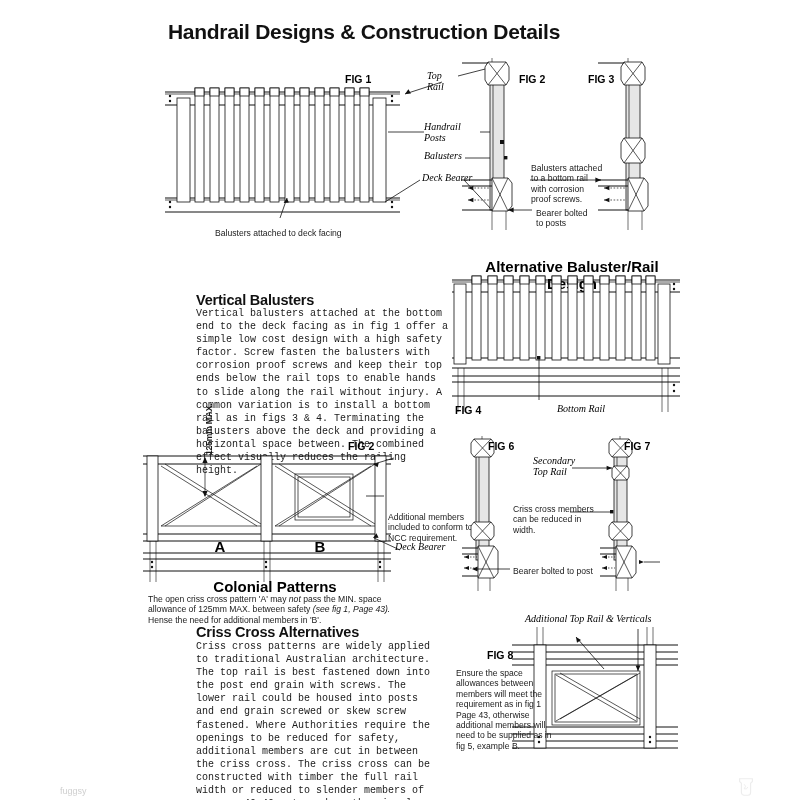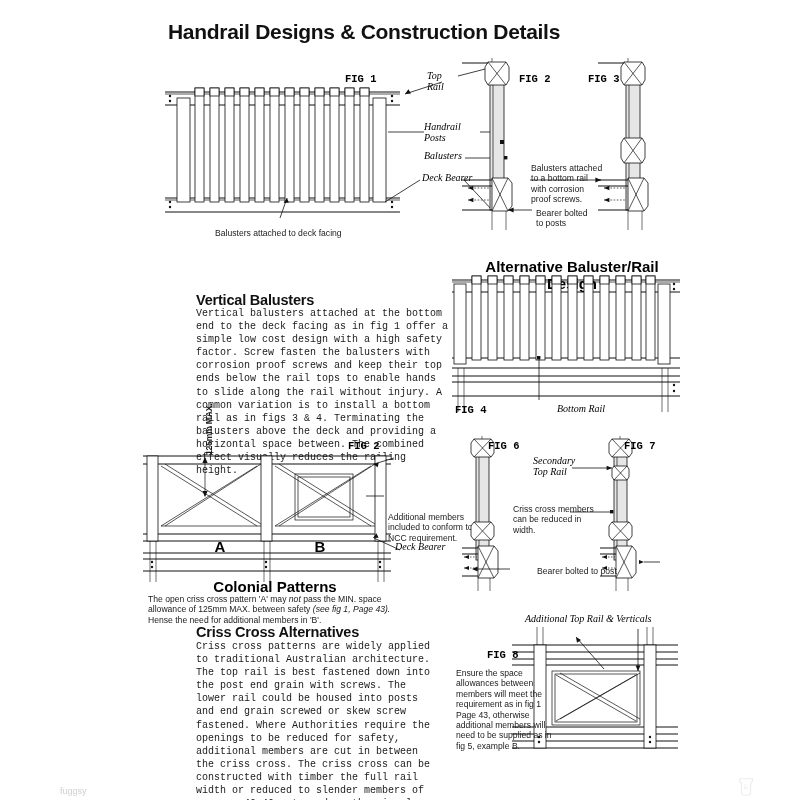--- a/index.html
+++ b/index.html
@@ -29,21 +29,21 @@
   .body-text {
     font-family: Liberation Mono, monospace;
     font-size: 10px; line-height: 13.1px; color: #1a1a1a;
     text-align: left;
   }
   .sans-small {
     font-family: "Liberation Sans", sans-serif;
     font-size: 8.6px; line-height: 10.4px; color: #1a1a1a;
   }
   .fig-label {
-    font-family: Liberation Mono, monospace;
+    font-family: Liberation Sans, sans-serif;
     font-weight: bold; font-size: 10.5px; color: #000; text-align: right;
   }
   .hand {
     font-family: "Liberation Serif", serif;
     font-style: italic; font-size: 10px; line-height: 11px; color: #000;
   }
   .center-head {
     font-family: "Liberation Sans", sans-serif;
     font-weight: bold; font-size: 15px; color: #000; text-align: center;
   }
@@ -469,21 +469,21 @@
       <line class="ln-h" x1="20" y1="0" x2="20" y2="3"></line>
     </svg>
   </div>
   <div class="abs fig-label" style="left:588px; top:440px;padding-left:36px;">FIG 7</div>
 
   <div class="abs hand" style="left:533px; top:455px;">
     <div>Secondary</div>
     <div>Top Rail</div>
   </div>
   <div class="abs sans-small" style="left:513px; top:504px; width:86px;">Criss cross members can be reduced in width.</div>
-  <div class="abs sans-small" style="left:513px; top:566px; white-space:nowrap;padding-left:24px;">Bearer bolted to post</div>
+  <div class="abs sans-small" style="left:489px; top:566px; white-space:nowrap;padding-left:24px;">Bearer bolted to post</div>
   <div class="abs" style="left:500px; top:450px;">
     <svg width="140" height="130" viewBox="0 0 140 130">
       <line class="lead" x1="72" y1="18" x2="112" y2="18"></line>
       <path d="M112,18 l-5.4,-2.2 l0,4.4 z" fill="#111"></path>
       <line class="lead" x1="70" y1="62" x2="112" y2="62"></line>
       <rect x="110" y="60" width="3.4" height="3.4" fill="#111"></rect>
       <line class="lead" x1="10" y1="119" x2="-26" y2="119"></line>
       <path d="M-28,119 l5.6,-2.4 l0,4.8 z" fill="#111"></path>
     </svg>
   </div>

